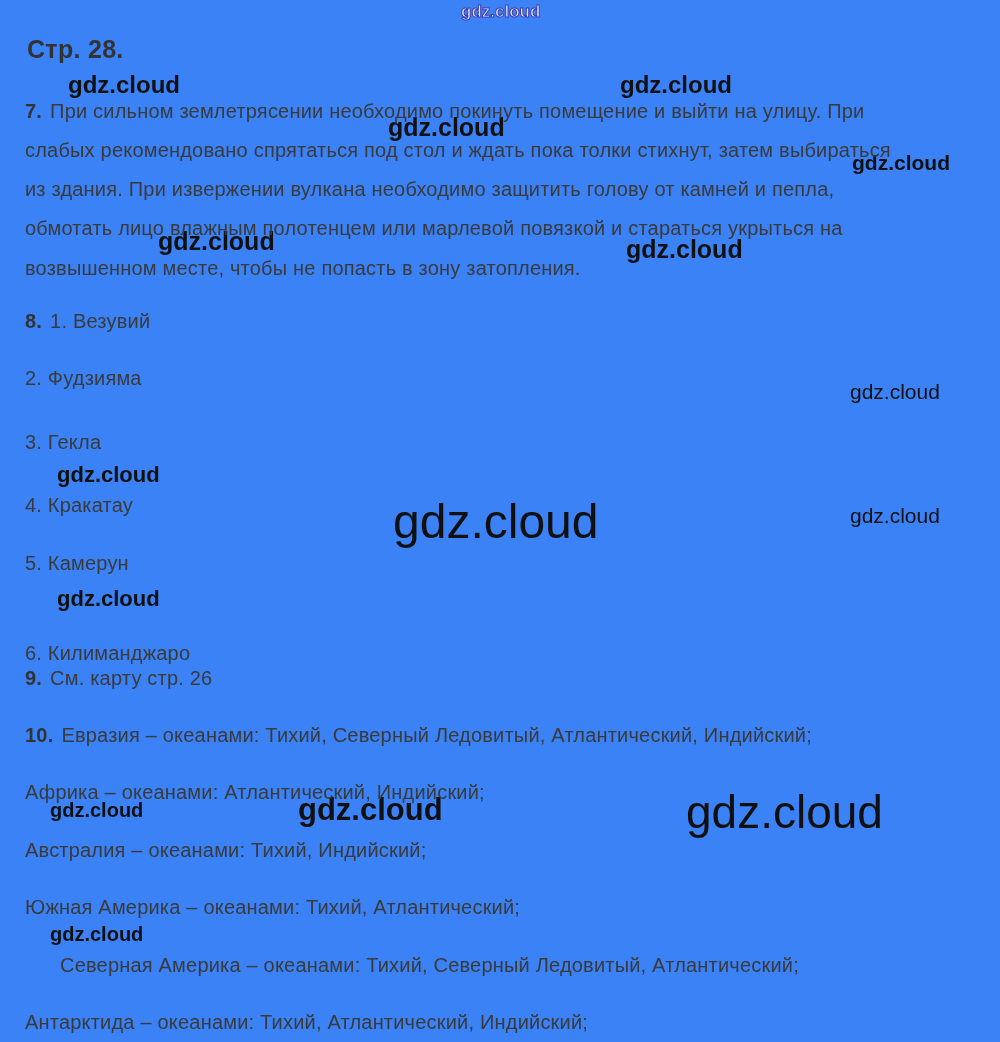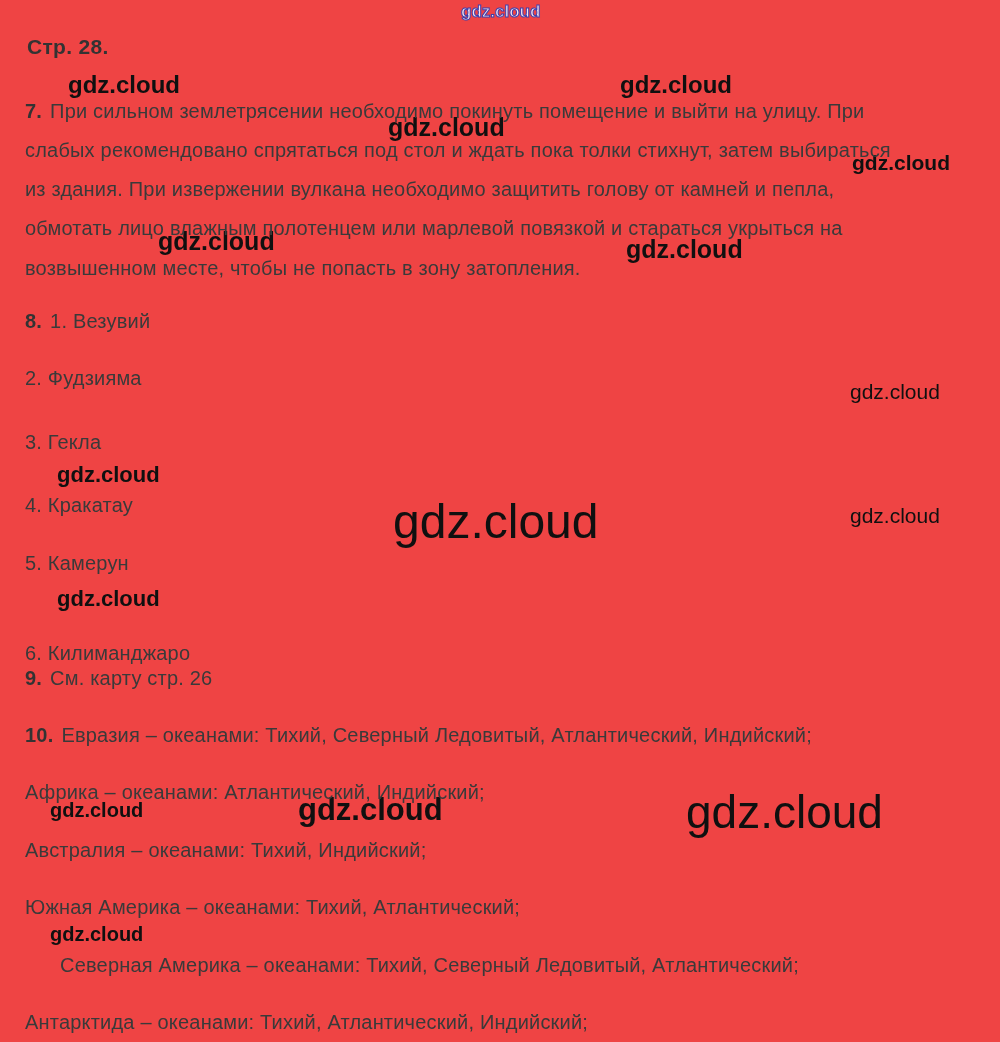--- a/index.html
+++ b/index.html
@@ -1,32 +1,32 @@
 <!DOCTYPE html>
 <html><head>
 <meta charset="utf-8">
 <style>
   html,body{margin:0;padding:0;background:#ffffff;}
   .page{
     position:relative;
     width:1000px;height:1042px;
-    background:#ef4444;
+    background:#3b82f6;
     font-family:"Liberation Sans", sans-serif;
     color:#3a3a3a;
     overflow:hidden;
   }
   .line{
     position:absolute;left:25px;
     font-size:20px;line-height:24px;
     white-space:nowrap;letter-spacing:0.2px;
   }
   .num{font-weight:700;padding-right:8px;color:#333333;}
   .page-label{
     position:absolute;top:35px;left:27px;margin:0;
-    font-size:21px;font-weight:700;color:#333333;letter-spacing:0.3px;
+    font-size:25px;font-weight:700;color:#333333;letter-spacing:0.3px;
   }
   
   .wm{
     position:absolute;color:#101010;font-weight:600;
     white-space:nowrap;line-height:1;
   }
   #w1{left:461px;top:3px;font-size:17px;font-weight:700;
       color:rgba(255,255,255,0.85);
       -webkit-text-stroke:1px #3e3ead;
       text-shadow:0 0 1px rgba(80,80,190,0.55);}

